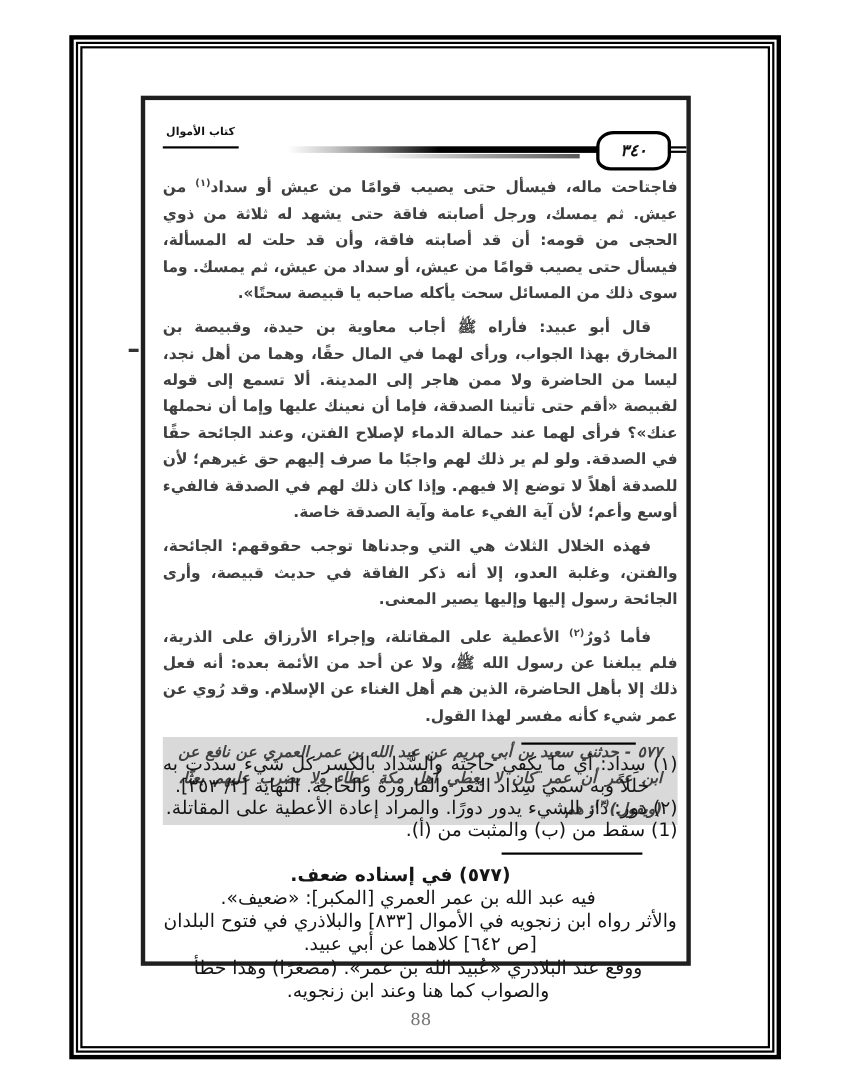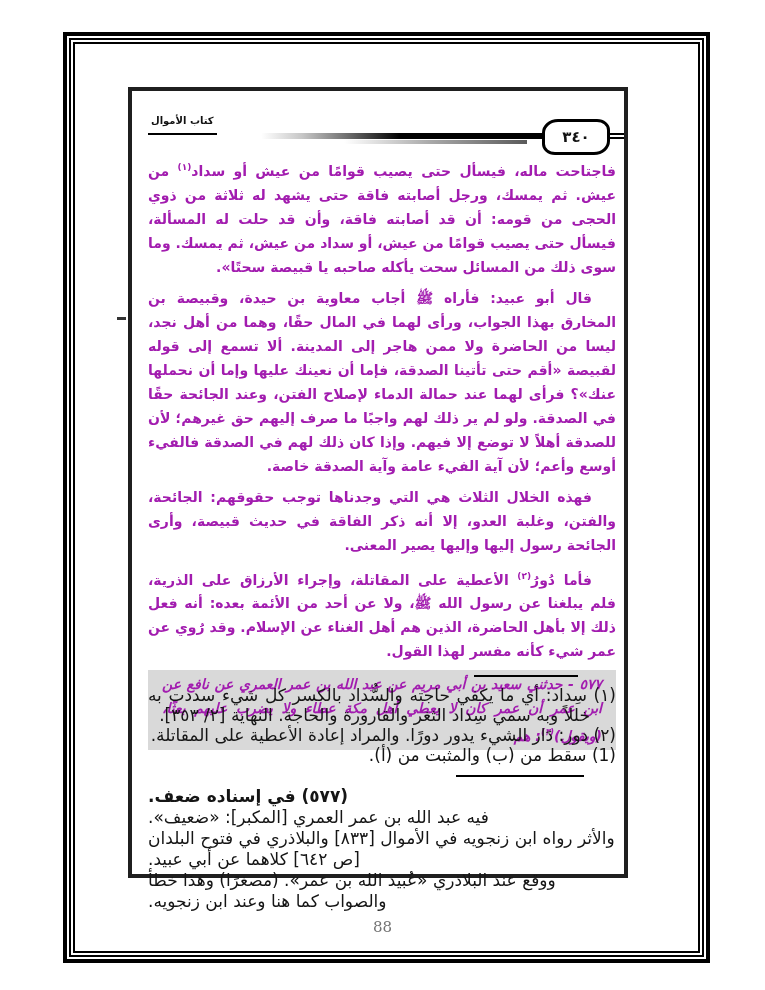--- a/index.html
+++ b/index.html
@@ -20,35 +20,35 @@
   .book-title{position:absolute;top:24px;left:16px;font-size:10px;font-weight:bold;
     border-bottom:2px solid #000;padding:0 3px 7px 3px;direction:rtl;white-space:nowrap;}
   .header-rule{position:absolute;top:42px;left:118px;right:0;height:6px;
     background:linear-gradient(270deg,#000 0%,#000 60%,#6e6e6e 74%,#c6c6c6 86%,rgba(255,255,255,0) 97%);}
   .header-rule-shadow{position:absolute;top:49px;left:180px;width:215px;height:4px;
     background:linear-gradient(270deg,#5a5a5a 0%,#a9a9a9 45%,rgba(255,255,255,0) 85%);}
   .rule-slit{position:absolute;top:44px;right:0;width:18px;height:2px;background:#fff;}
   .cartouche{position:absolute;top:28px;right:14px;width:62px;height:30px;background:#fff;
     border:3px solid #000;border-radius:16px 13px 16px 13px/14px 11px 14px 11px;
     display:flex;align-items:center;justify-content:center;
-    font-size:15px;font-weight:bold;direction:rtl;}
+    font-size:15px;font-weight:bold;direction:rtl;font-style:italic;}
   
   .main-text{position:absolute;top:64px;left:16px;right:8px;direction:rtl;
-    text-align:justify;font-size:14px;line-height:24px;font-weight:bold;color:#a21caf;}
+    text-align:justify;font-size:14px;line-height:24px;font-weight:bold;color:#404040;}
   .main-text p{margin:0 0 7px 0;}
   .main-text p.indent{text-indent:24px;}
   .sup{font-size:9px;vertical-align:super;font-weight:bold;}
   .hadith{background:#d9d9d9;margin:2px -6px 0 -6px;padding:2px 14px;font-style:italic;}
   
   .notes{position:absolute;top:584px;left:16px;right:8px;direction:rtl;
     font-size:17px;line-height:20px;color:#151515;}
   .fn-sep{width:104px;height:2px;background:#000;margin:0 38px 8px 0;}
   .fn{margin:0;text-align:justify;padding-right:26px;text-indent:-26px;}
   .tk-sep{width:128px;height:2px;background:#000;margin:10px 32px 9px 0;}
-  .tk{margin:0;text-align:left;line-height:21px;}
+  .tk{margin:0;text-align:center;line-height:21px;}
   .tk-grade{font-weight:bold;margin-left:0;margin-right:36px;}
   .tk-2{margin-right:22px;}
   .tk-3{margin-right:0;}
   .tk-4{margin-right:4px;}
   
   .margin-dash{position:absolute;left:117px;top:317px;width:9px;height:3px;background:#333;}
   .folio{position:absolute;top:918px;left:0;width:765px;text-align:center;
     font-family:"DejaVu Serif",serif;font-size:15px;color:#737373;}
 </style>
 </head>

